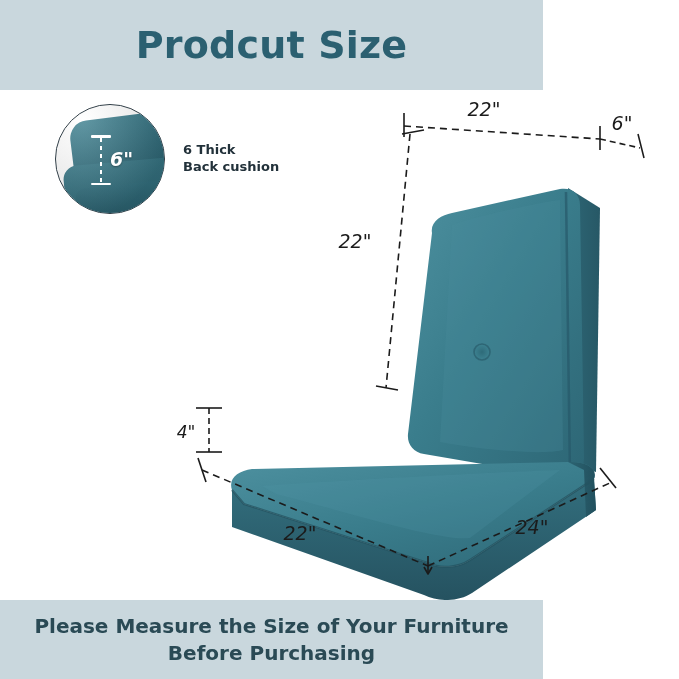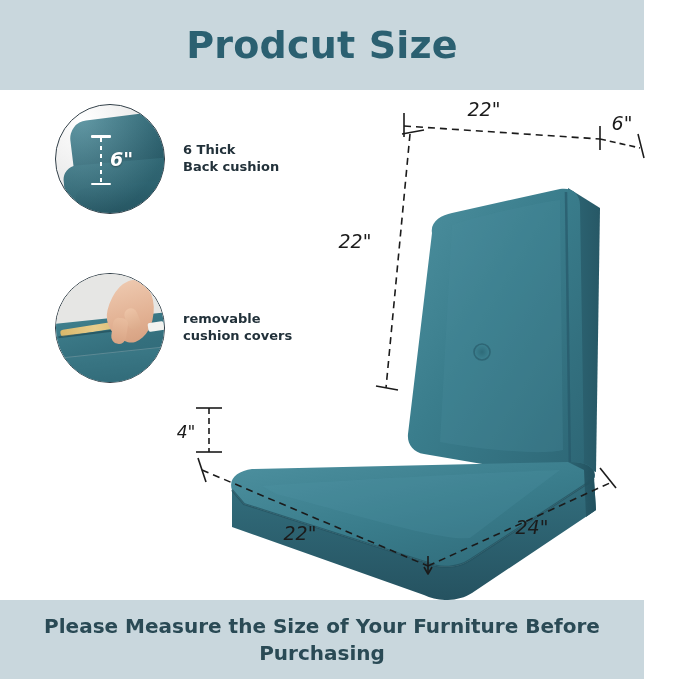--- a/index.html
+++ b/index.html
@@ -5,21 +5,21 @@
   html,body{margin:0;padding:0;background:#ffffff;}
   body{
     width:679px;height:679px;overflow:hidden;position:relative;
     font-family:"Liberation Sans", sans-serif;
     -webkit-font-smoothing:antialiased;
   }
   #page{position:absolute;inset:0;width:679px;height:679px;background:#ffffff;}
 
   
   .band{
-    position:absolute;left:0;width:644px;
+    position:absolute;left:0;width:543px;
     background:#c9d7dd;
     display:flex;align-items:center;justify-content:center;
     text-align:center;
   }
   #header-band{top:0;height:90px;}
   #footer-band{top:600px;height:79px;}
 
   #page-title{
     font-size:38px;font-weight:bold;color:#2b6071;
     letter-spacing:.2px;line-height:1;
@@ -155,35 +155,20 @@
         <div class="cap t"></div>
         <div class="stem"></div>
         <div class="cap b"></div>
       </div>
       <div class="c1-val">6"</div>
     </div>
     <div class="feature-label" style="color: rgb(34, 49, 58);">6 Thick
 Back cushion</div>
   </div>
 
-  <div class="feature" id="feature-2">
-    <div class="feature-circle">
-      <div class="c2-bg"></div>
-      <div class="c2-fabric"></div>
-      <div class="c2-zip"></div>
-      <div class="c2-zipline"></div>
-      <div class="c2-fabric2"></div>
-      <div class="c2-hand"></div>
-      <div class="c2-thumb"></div>
-      <div class="c2-finger"></div>
-      <div class="c2-tab"></div>
-    </div>
-    <div class="feature-label" style="color: rgb(34, 49, 58);">removable
-cushion covers</div>
-  </div>
 
   <div id="product">
     <svg width="679" height="510" viewBox="0 0 679 510" xmlns="http://www.w3.org/2000/svg">
       <defs>
         <linearGradient id="backGrad" x1="0" y1="0" x2="1" y2="1">
           <stop offset="0%" stop-color="#4d909f"></stop>
           <stop offset="45%" stop-color="#3a7d8c"></stop>
           <stop offset="100%" stop-color="#2d6675"></stop>
         </linearGradient>
         <linearGradient id="backSideGrad" x1="0" y1="0" x2="1" y2="0">

